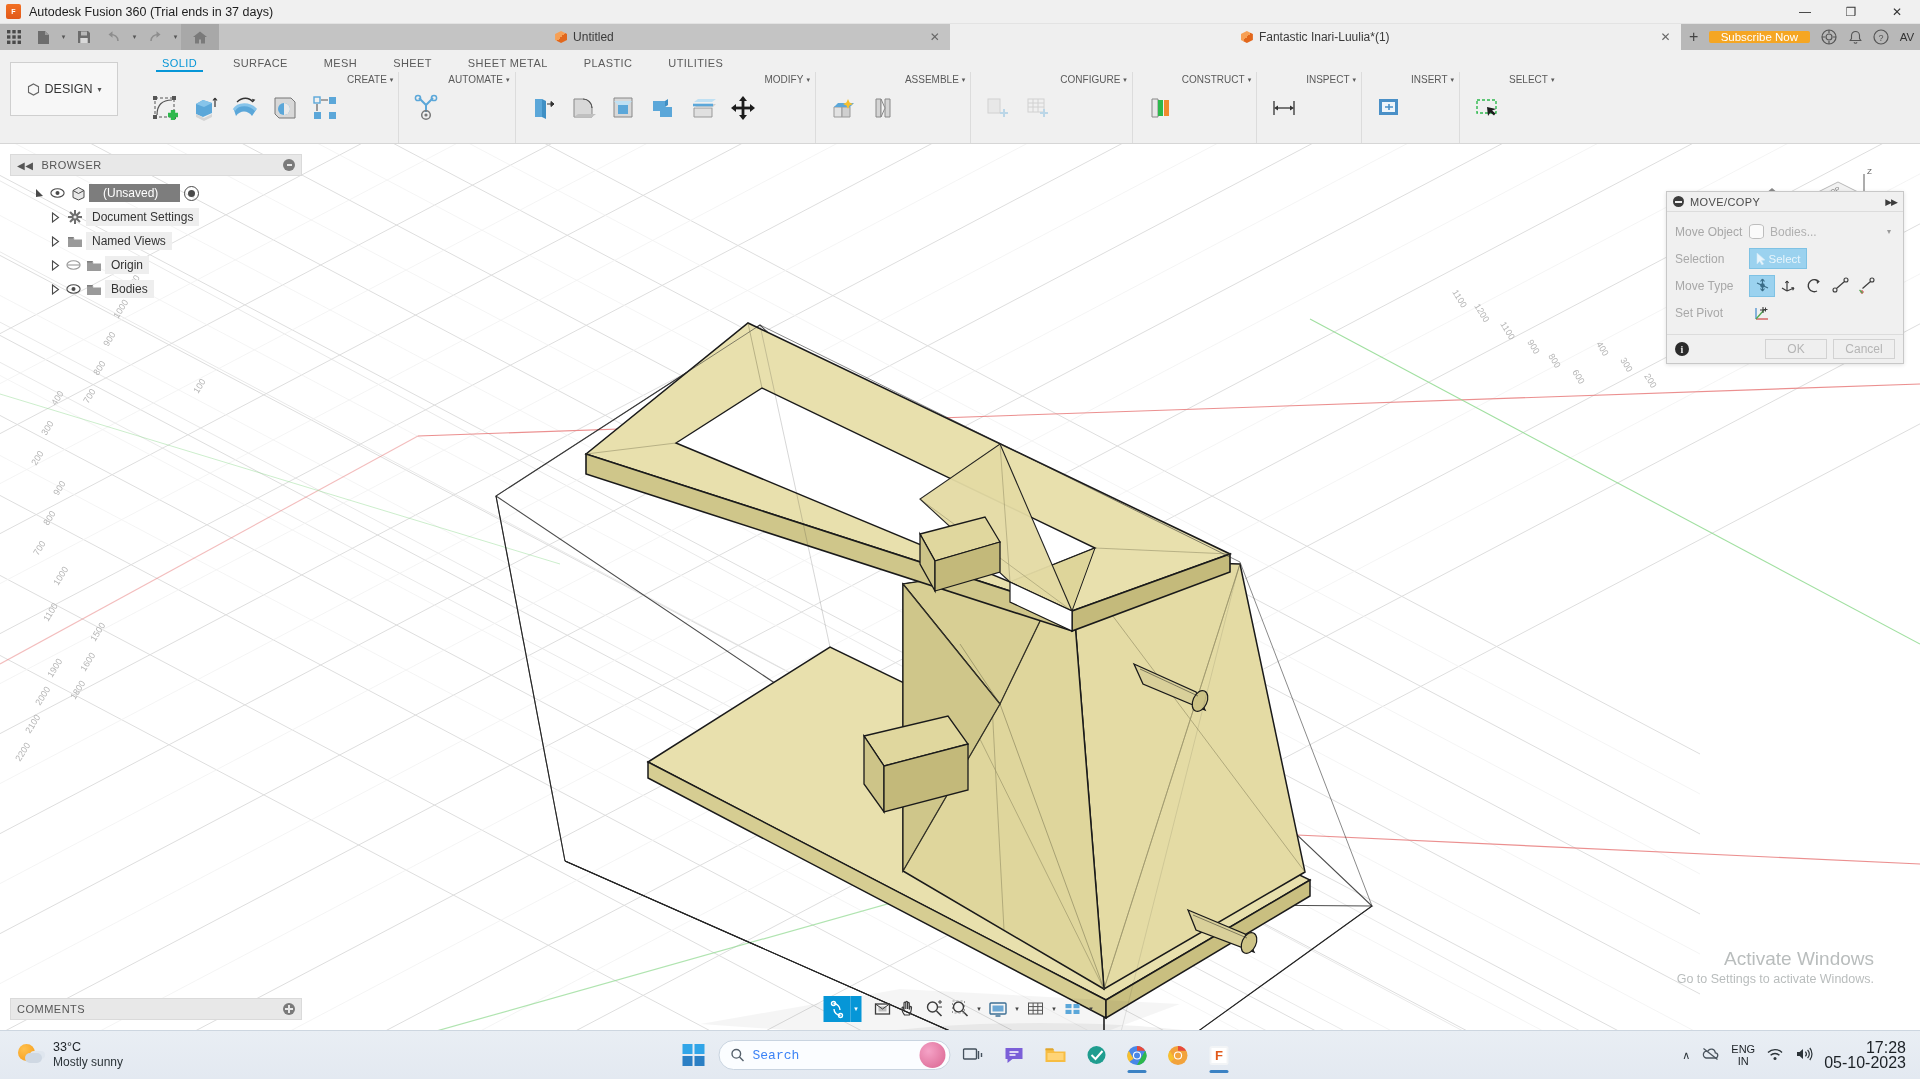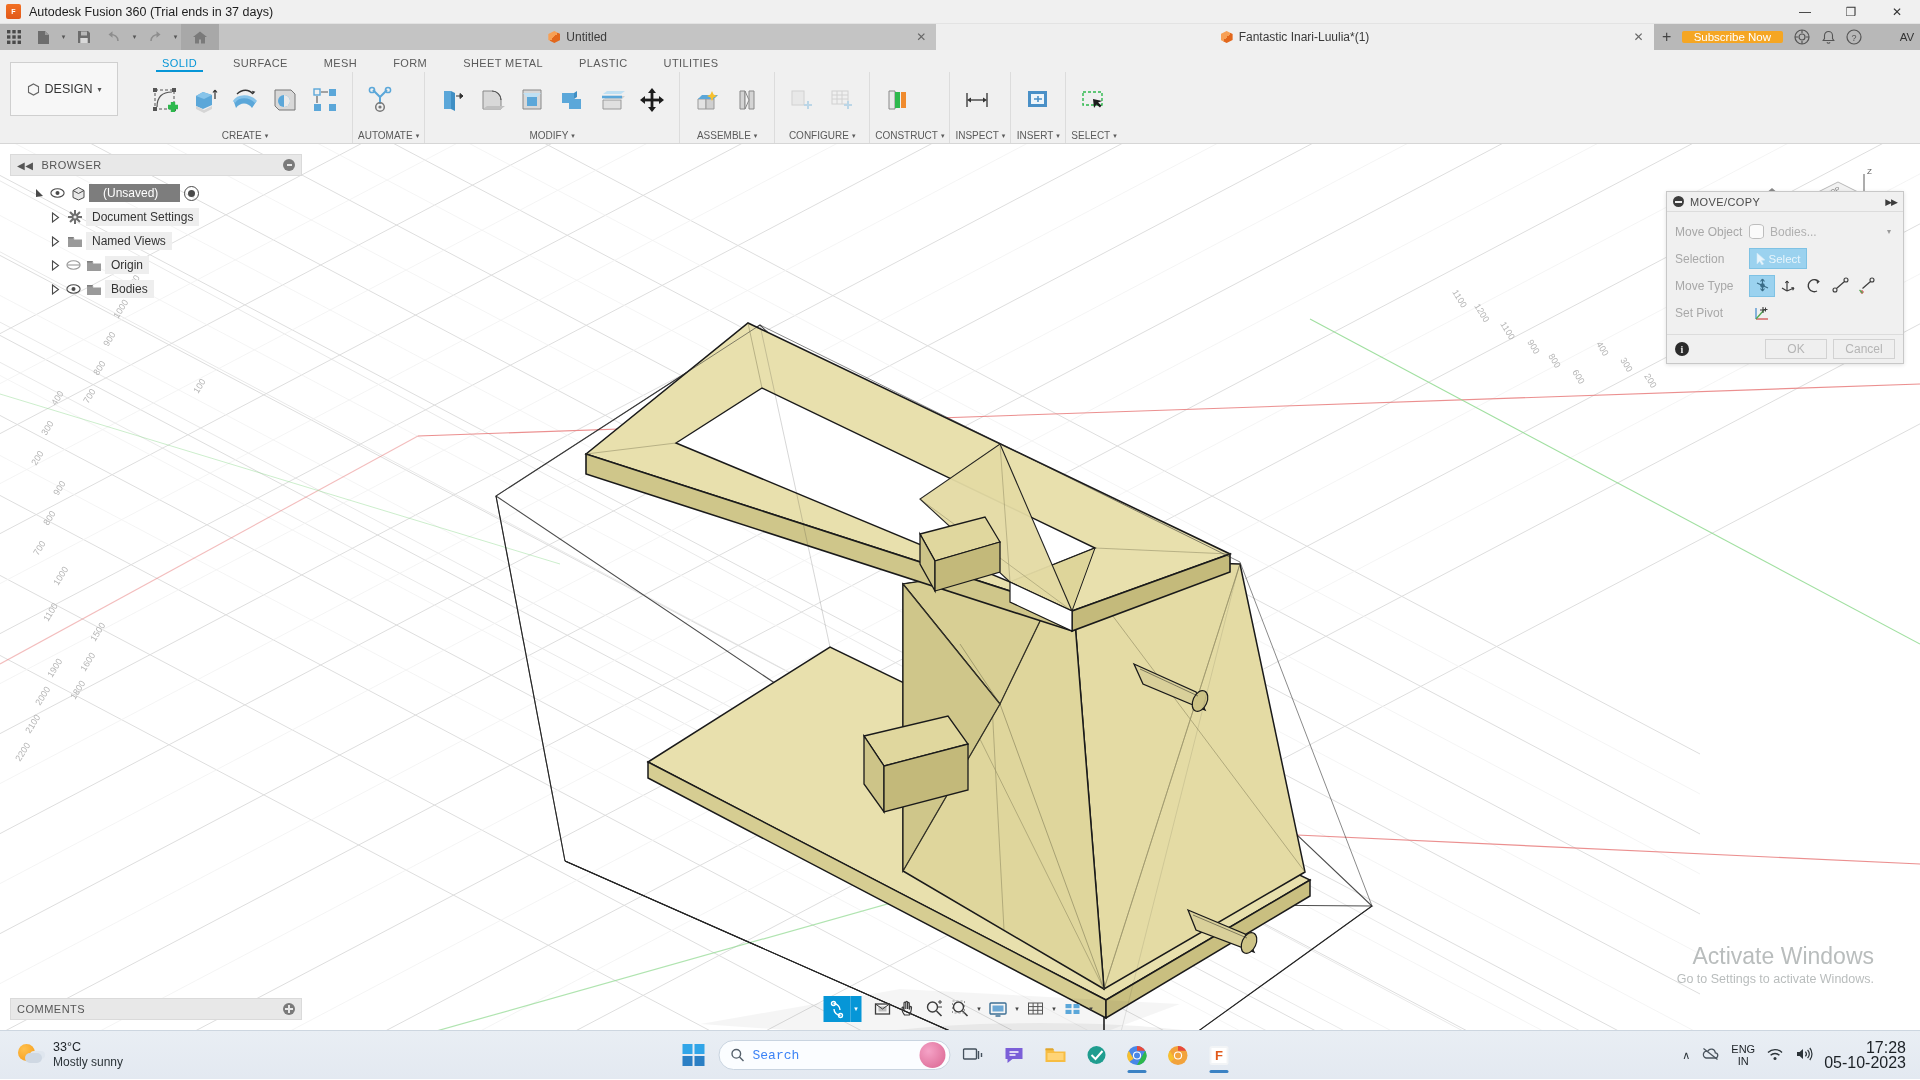--- a/index.html
+++ b/index.html
@@ -66,42 +66,42 @@
     margin:3px 6px 3px 2px; background:#f5a623; color:#fff; font-size:11.5px;
     padding:0 12px; display:flex; align-items:center; border-radius:2px;
   }
   .qat-right { display:flex; align-items:center; }
   .circ-ico {
     width:26px; height:26px; display:flex; align-items:center; justify-content:center;
     color:#4a4a4a;
   }
   .avatar {
     width:26px; display:flex; align-items:center; justify-content:center;
-    font-size:11.5px; color:#333;margin-left:27px;
+    font-size:11.5px; color:#333;
   }
 
   
   #ribbon { height:94px; background:#f0f0f0; display:flex; border-bottom:1px solid #d6d6d6; position:relative;}
   #designbox {
     width:108px; margin:12px 8px 12px 10px; border:1px solid #cfcfcf; background:#f7f7f7;
     display:flex; align-items:center; justify-content:center; gap:5px;
     font-size:12.5px; color:#333; height:54px; align-self:flex-start;
   }
   #ribbon-right { flex:1; display:flex; flex-direction:column; }
   #tabs { height:22px; display:flex; align-items:flex-end; padding-left:18px; gap:0; }
   .rtab {
     font-size:11px; letter-spacing:.4px; color:#5b5b5b; padding:0 18px 3px 18px;
     position:relative; white-space:nowrap;
   }
   .rtab.active { color:#0696d7; font-weight:normal; }
   .rtab.active:after {
     content:''; position:absolute; left:12px; right:12px; bottom:0; height:2px; background:#0696d7;
   }
   #panels { flex:1; display:flex; align-items:stretch; padding-left:12px; }
-  .panel { display:flex; flex-direction:column; position:relative; padding:0 5px; }
+  .panel { display:flex; flex-direction:row; position:relative; padding:0 5px; }
   .panel + .panel { border-left:1px solid #dcdcdc; }
   .panel-icons { flex:1; display:flex; align-items:center; gap:2px; padding:0 3px;}
   .panel-label {
     height:15px; font-size:10px; color:#5a5a5a; text-align:center;
     display:flex; align-items:center; justify-content:center; gap:3px;
   }
   .panel-label .car { font-size:7px; }
   .tbtn {
     width:38px; height:42px; display:flex; align-items:center; justify-content:center;
     position:relative;
@@ -198,21 +198,21 @@
     width:62px;height:20px;border:1px solid #d2d2d2;background:#efefef;
     display:flex;align-items:center;justify-content:center;font-size:12px;color:#b5b5b5;
   }
   #movecopy .btn.ok { margin-left:auto; }
 
   
   #watermark {
     position:absolute; right:46px; bottom:44px; text-align:right; color:#b9bdbd;
     pointer-events:none;
   }
-  #watermark .l1 { font-size:23px; }
+  #watermark .l1 { font-size:19px; }
   #watermark .l2 { font-size:12.5px; margin-top:2px; }
 
   
   #navbar {
     position:absolute; left:50%; transform:translateX(-50%); bottom:8px;
     height:26px; display:flex; align-items:stretch; z-index:25;
   }
   .nbtn { display:flex; align-items:center; justify-content:center; padding:0 4px; min-width:22px;}
   .nbtn.on { background:#0696d7; }
   .ncar { display:flex;align-items:center;justify-content:center;width:11px;font-size:7px;color:#444;}
@@ -365,21 +365,21 @@
       </svg>
     <span>DESIGN</span>
     <span style="font-size:8px;color:#555">▾</span>
   </div>
 
   <div id="ribbon-right">
     <div id="tabs">
       <div class="rtab active">SOLID</div>
       <div class="rtab">SURFACE</div>
       <div class="rtab">MESH</div>
-      <div class="rtab">FORM</div>
+      <div class="rtab">SHEET</div>
       <div class="rtab">SHEET METAL</div>
       <div class="rtab">PLASTIC</div>
       <div class="rtab">UTILITIES</div>
     </div>
 
     <div id="panels">
 
       <div class="panel">
         <div class="panel-icons">
           <div class="tbtn">

